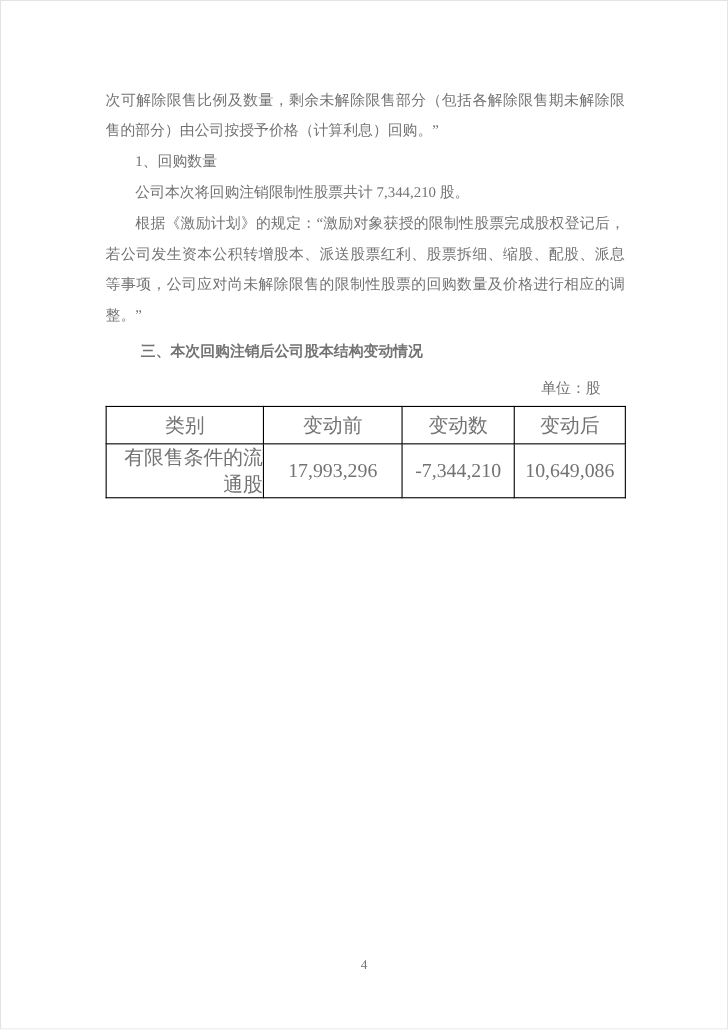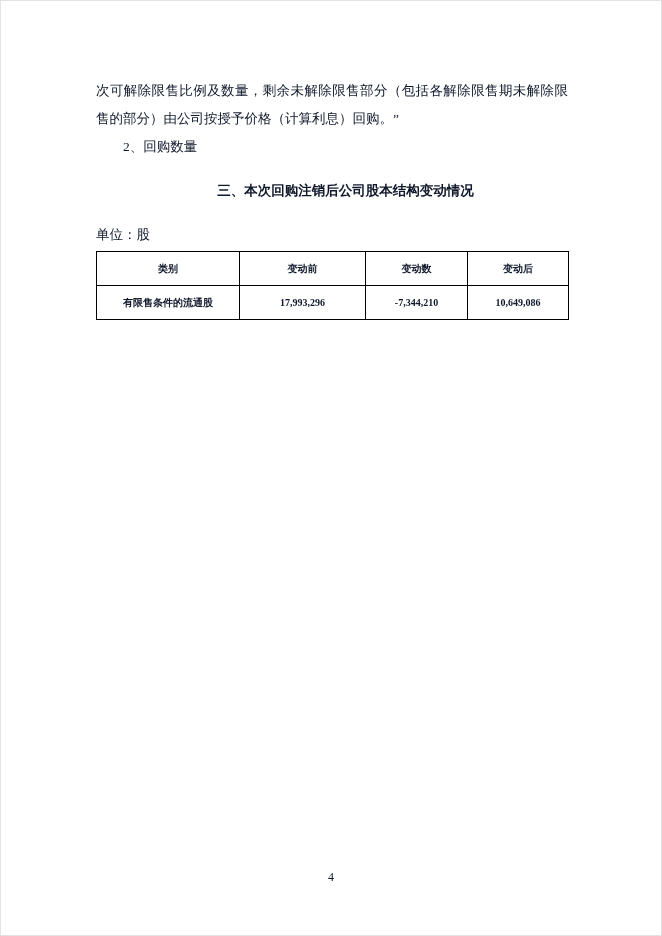--- a/index.html
+++ b/index.html
@@ -10,71 +10,71 @@
   .page {
     position: relative;
     width: 662px;
     height: 936px;
     margin: 0 auto;
     background: #ffffff;
     border: 1px solid #e3e3e3;
     box-sizing: border-box;
     font-family: "Liberation Serif", "DejaVu Serif", serif;
     font-size: 13.5px;
-    color: #0f172a;
+    color: #737373;
     overflow: hidden;
   }
   .content {
     position: absolute;
     left: 95px;
     top: 76px;
     width: 472px;
   }
   .para {
     margin: 0;
     line-height: 28px;
     text-align: justify;
     text-justify: inter-ideograph;
   }
   .para.indent {
     text-indent: 2em;
   }
   .heading {
-    margin: 16px;
+    margin: 5px;
     line-height: 28px;
     font-weight: bold;
     text-indent: 2em;
-    text-align: center;
+    text-align: left;
   }
   .unit {
     margin: 0;
     line-height: 28px;
-    text-align: left;
+    text-align: right;
     padding-right: 22px;
   }
   table.share-table {
     width: 100%;
     border-collapse: collapse;
     table-layout: fixed;
     margin-top: 2px;
   }
   table.share-table th,
   table.share-table td {
     border: 1px solid #000000;
     height: 33px;
-    font-weight: bold;
-    font-size: 10px;
+    font-weight: normal;
+    font-size: 18px;
     padding: 0;
     vertical-align: middle;
   }
   table.share-table th {
     text-align: center;
   }
   td.cat {
-    text-align: center;
+    text-align: right;
     padding-left: 10px;
   }
   td.num {
     text-align: center;
     padding-right: 12px;
   }
   .page-number {
     position: absolute;
     bottom: 50px;
     left: 0;
@@ -83,21 +83,23 @@
     font-size: 12px;
   }
 </style>
 </head>
 <body>
 
 <div class="page">
   <div class="content">
 
     <p class="para">次可解除限售比例及数量，剩余未解除限售部分（包括各解除限售期未解除限售的部分）由公司按授予价格（计算利息）回购。”</p>
-    <p class="para indent">2、回购数量</p>
+    <p class="para indent">1、回购数量</p>
+    <p class="para indent">公司本次将回购注销限制性股票共计 7,344,210 股。</p>
+    <p class="para indent">根据《激励计划》的规定：“激励对象获授的限制性股票完成股权登记后，若公司发生资本公积转增股本、派送股票红利、股票拆细、缩股、配股、派息等事项，公司应对尚未解除限售的限制性股票的回购数量及价格进行相应的调整。”</p>
 
     <p class="heading">三、本次回购注销后公司股本结构变动情况</p>
 
     <p class="unit">单位：股</p>
 
     <table class="share-table">
       <colgroup>
         <col style="width:143px">
         <col style="width:126px">
         <col style="width:102px">

